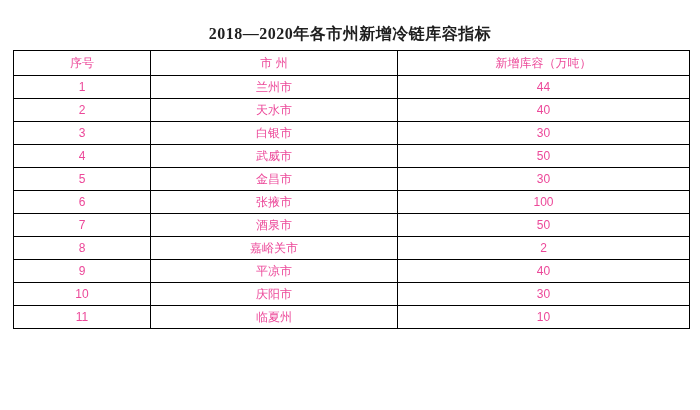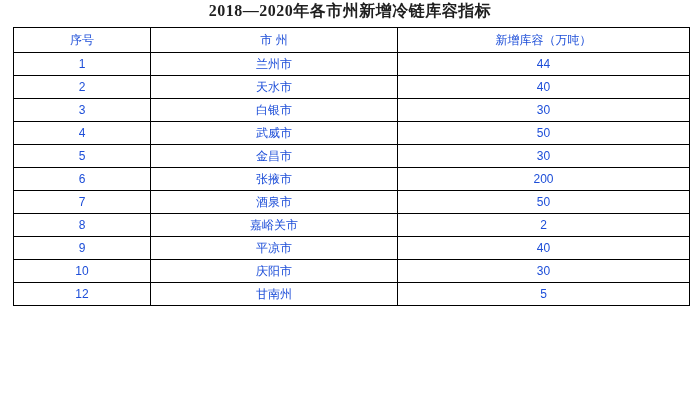--- a/index.html
+++ b/index.html
@@ -16,37 +16,37 @@
     height: 410px;
     position: relative;
   }
   .doc-title {
     text-align: center;
     font-family: "Liberation Serif", serif;
     font-weight: bold;
     font-size: 16px;
     line-height: 18px;
     color: #1f1f1f;
-    padding-top: 2px;
+    padding-top: 25px;
     letter-spacing: 0.5px;
   }
   table.data-table {
     border-collapse: collapse;
     table-layout: fixed;
     width: 676px;
     margin: 7px 0 0 13px;
   }
   table.data-table th,
   table.data-table td {
     border: 1px solid #000000;
     text-align: center;
     vertical-align: middle;
     font-size: 12px;
     font-weight: normal;
-    color: #1d4ed8;
+    color: #ec4899;
     padding: 0;
     overflow: hidden;
     white-space: nowrap;
   }
   table.data-table thead tr { height: 25px; }
   table.data-table tbody tr { height: 23px; }
   .col-index   { width: 137px; }
   .col-city    { width: 247px; }
   .col-capacity{ width: 292px; }
 </style>
@@ -92,21 +92,21 @@
           <td>50</td>
         </tr>
         <tr>
           <td>5</td>
           <td>金昌市</td>
           <td>30</td>
         </tr>
         <tr>
           <td>6</td>
           <td>张掖市</td>
-          <td>200</td>
+          <td>100</td>
         </tr>
         <tr>
           <td>7</td>
           <td>酒泉市</td>
           <td>50</td>
         </tr>
         <tr>
           <td>8</td>
           <td>嘉峪关市</td>
           <td>2</td>
@@ -115,20 +115,20 @@
           <td>9</td>
           <td>平凉市</td>
           <td>40</td>
         </tr>
         <tr>
           <td>10</td>
           <td>庆阳市</td>
           <td>30</td>
         </tr>
         <tr>
-          <td>12</td>
-          <td>甘南州</td>
-          <td>5</td>
+          <td>11</td>
+          <td>临夏州</td>
+          <td>10</td>
         </tr>
       </tbody>
   </table>
 
 </div>
 
 </body></html>

